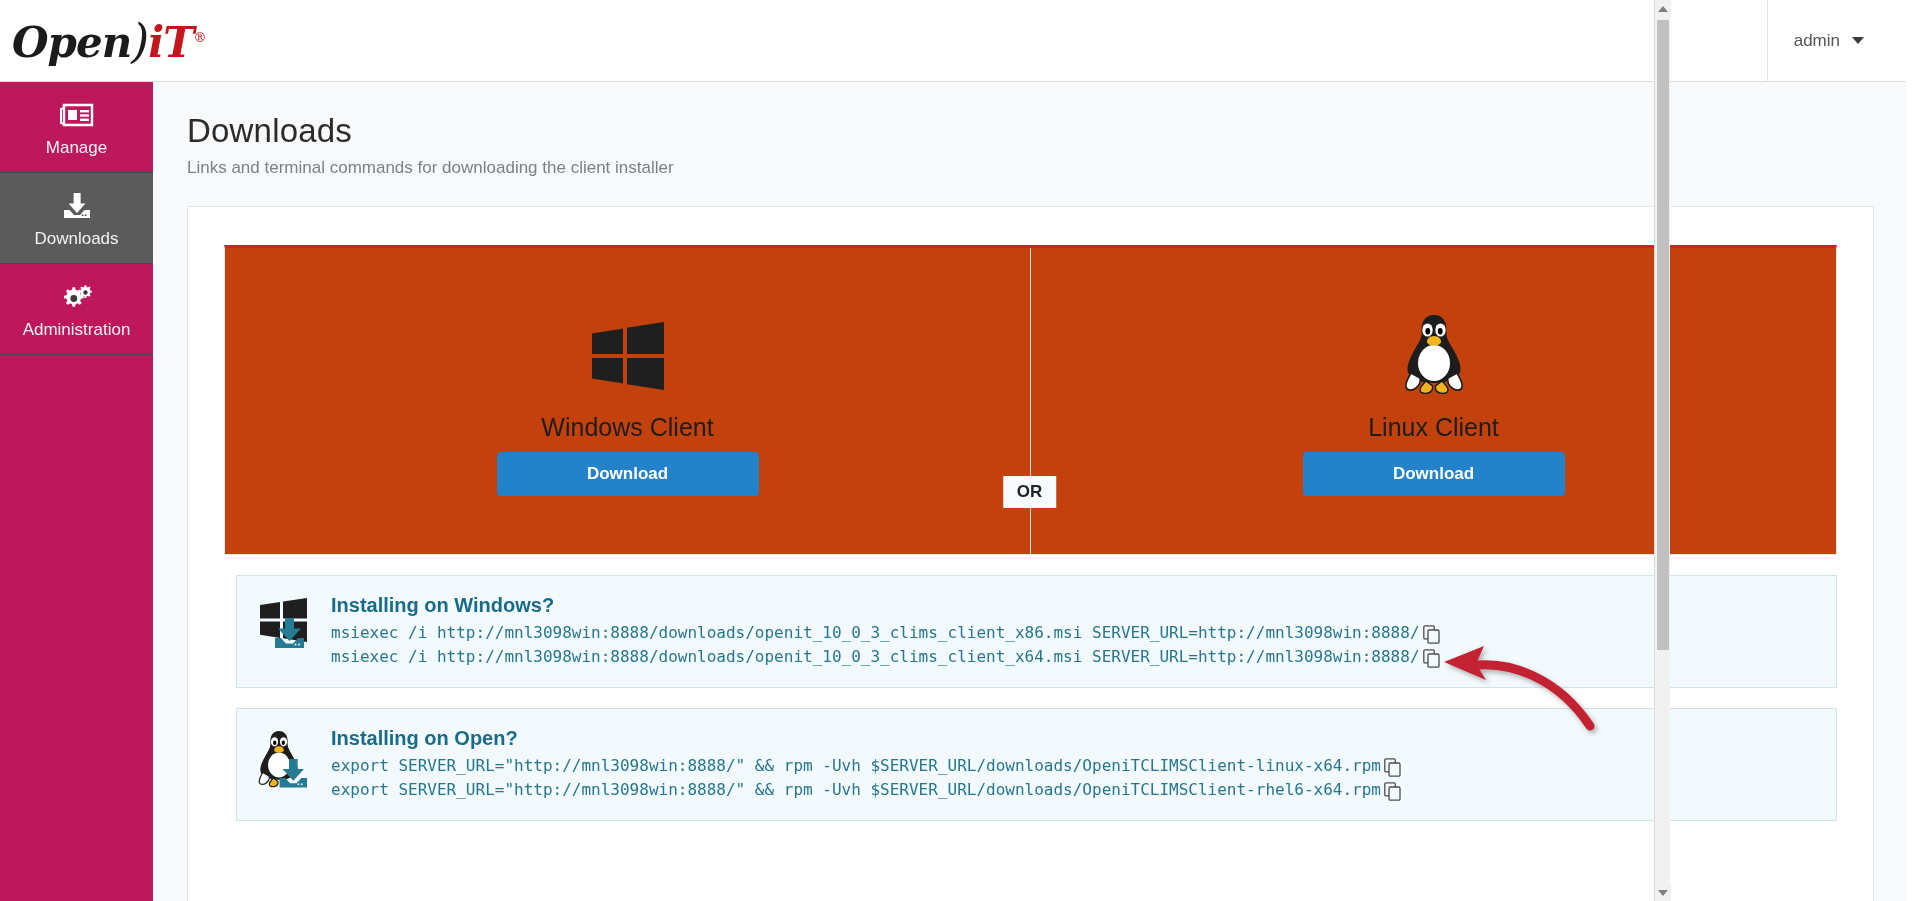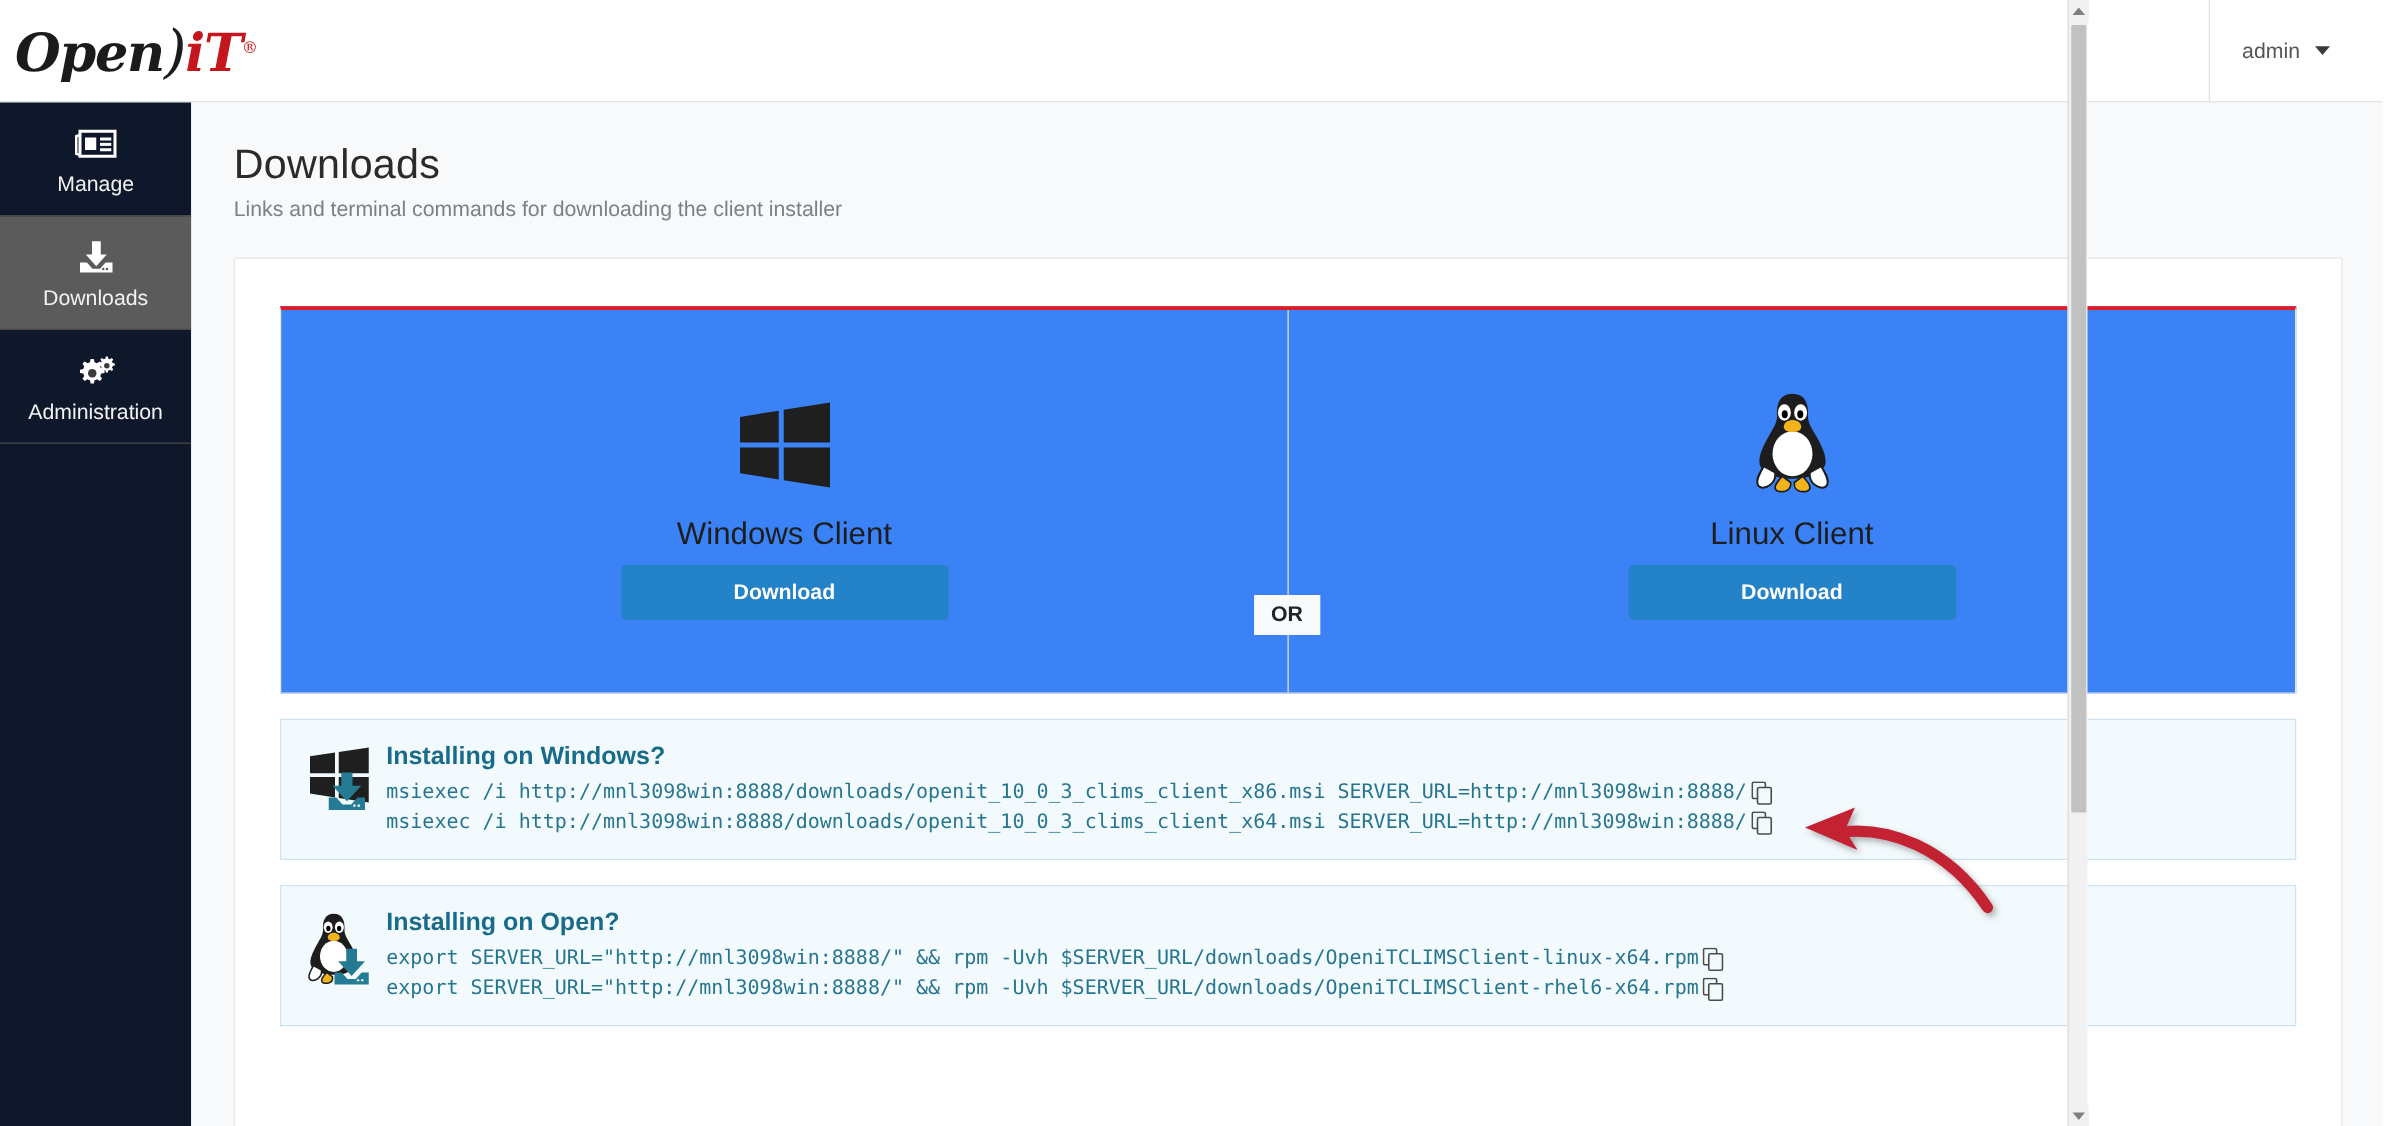--- a/index.html
+++ b/index.html
@@ -53,21 +53,21 @@
     width: 0; height: 0;
     border-left: 6px solid transparent;
     border-right: 6px solid transparent;
     border-top: 7px solid #3a3a3a;
   }
 
   
   .sidebar {
     position: absolute; top: 82px; left: 0;
     width: 153px; height: 819px;
-    background: #0f172a;
+    background: #be185d;
   }
   .nav-item {
     height: 91px;
     border-bottom: 1px solid #4a4a4a;
     display: flex; flex-direction: column;
     align-items: center; justify-content: center;
     color: #f2f2f2; cursor: pointer;
     gap: 6px;
   }
   .nav-item.active { background: #5b5b5b; }
@@ -95,21 +95,21 @@
     border: 1px solid #e3e6e8;
     border-radius: 2px;
     padding: 38px 36px 30px 36px;
     min-height: 700px;
   }
 
   
   .os-box {
     border: 1px solid #e2e4e6;
     border-top: 3px solid #e11b22;
-    background: #3b82f6;
+    background: #c2410c;
     display: flex;
     height: 310px;
   }
   .os-col {
     flex: 1; display: flex; flex-direction: column;
     align-items: center; justify-content: center; gap: 0;
     position: relative;
   }
   .os-col.left { border-right: 1px solid #dfe2e4; }
   .os-icon { height: 92px; display: flex; align-items: flex-end; justify-content: center; }
@@ -139,21 +139,22 @@
     pointer-events: none;
   }
 
   
   .instr {
     margin-top: 20px;
     border: 1px solid #cfe3ef;
     background: #f3fafd;
     display: flex;
     padding: 16px 18px 18px 18px;
-    gap: 6px;
+    gap: 16px;
+    margin-left: 12px;
   }
   .instr-icon { width: 60px; flex: 0 0 60px; display:flex; align-items:flex-start; justify-content:center; padding-top:4px; }
   .instr-body { flex: 1; min-width: 0; }
   .instr-title {
     font-size: 20px; color: #196b8a; font-weight: 700;
     margin-bottom: 3px; line-height: 26px;
   }
   .instr-title + .cmd { margin-top: 2px; }
   .instr-title.second { margin-top: 16px; }
   .cmd {

